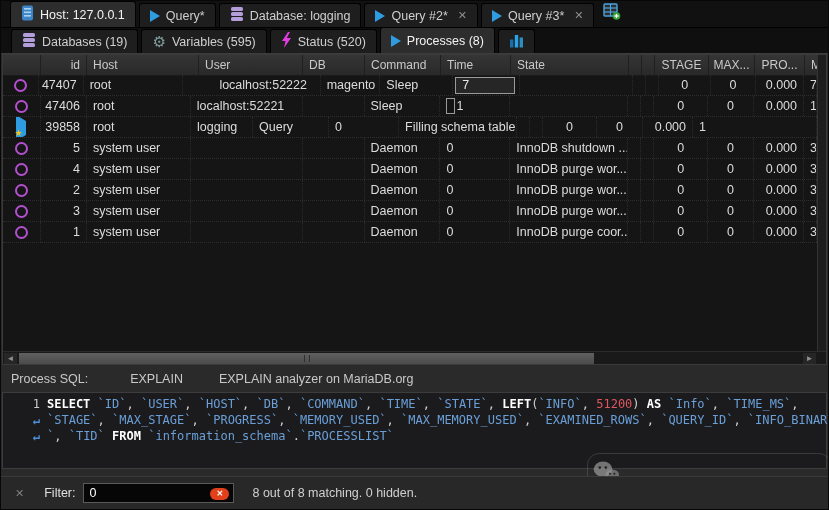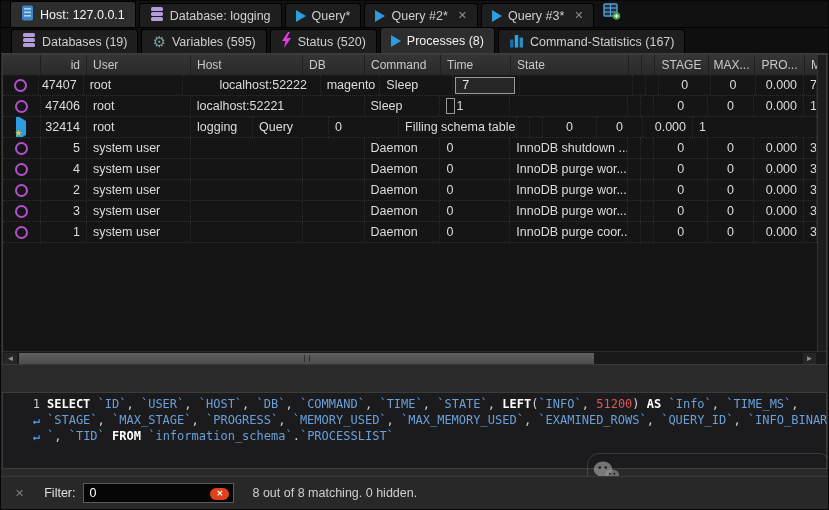--- a/index.html
+++ b/index.html
@@ -81,30 +81,30 @@
       <div class="tab active">
         <span><svg width="13" height="16" viewBox="0 0 13 16">
             <rect x="1" y="0.5" width="11" height="15" rx="2" fill="#3d85c6"></rect>
             <rect x="3" y="3" width="7" height="1.6" fill="#a8d2f0"></rect>
             <rect x="3" y="6.5" width="7" height="1.6" fill="#a8d2f0"></rect>
             <rect x="3" y="10" width="7" height="1.6" fill="#a8d2f0"></rect>
           </svg></span>
         <span>Host: 127.0.0.1</span>
       </div>
       <div class="tab">
+        <span class="ic-play"></span>
+        <span>Query*</span>
+      </div>
+      <div class="tab">
         <span><svg width="14" height="16" viewBox="0 0 14 16">
             <rect x="1" y="1" width="12" height="4" rx="1.6" fill="#b39ddb"></rect>
             <rect x="1" y="6" width="12" height="4" rx="1.6" fill="#b39ddb"></rect>
             <rect x="1" y="11" width="12" height="4" rx="1.6" fill="#b39ddb"></rect>
           </svg></span>
         <span>Database: logging</span>
-      </div>
-      <div class="tab">
-        <span class="ic-play"></span>
-        <span>Query*</span>
       </div>
       <div class="tab">
         <span class="ic-play"></span>
         <span>Query #2*</span>
         <span class="close">✕</span>
       </div>
       <div class="tab">
         <span class="ic-play"></span>
         <span>Query #3*</span>
         <span class="close">✕</span>
@@ -141,30 +141,29 @@
       <div class="tab active">
         <span class="ic-play"></span>
         <span>Processes (8)</span>
       </div>
       <div class="tab">
         <span><svg width="15" height="15" viewBox="0 0 15 15">
             <rect x="1" y="6.5" width="3.4" height="8" fill="#1b6fa8"></rect>
             <rect x="5.8" y="2" width="3.4" height="12.5" fill="#2aa3e8"></rect>
             <rect x="10.6" y="4.5" width="3.4" height="10" fill="#2a8fc0"></rect>
           </svg></span>
-        <span>Command-Statistics (167)</span>
       </div>
     </div>
 
   <div id="tablePanel">
     <div id="thead">
         <div class="hcell" style="width: 38px;"></div>
         <div class="hcell al-r" style="width: 46px;">id</div>
+        <div class="hcell" style="width: 112px;">Host</div>
         <div class="hcell" style="width: 104px;">User</div>
-        <div class="hcell" style="width: 112px;">Host</div>
         <div class="hcell" style="width: 62px;">DB</div>
         <div class="hcell" style="width: 76px;">Command</div>
         <div class="hcell" style="width: 70px;">Time</div>
         <div class="hcell" style="width: 118px;">State</div>
         <div class="hcell" style="width: 12px;"></div>
         <div class="hcell" style="width: 13px;"></div>
         <div class="hcell al-c" style="width: 54px;">STAGE</div>
         <div class="hcell al-c" style="width: 46px;">MAX...</div>
         <div class="hcell al-c" style="width: 50px;">PRO...</div>
         <div class="hcell" style="flex: 1 1 0%;">M</div>
@@ -208,21 +207,21 @@
           <div class="tcell " style="width: 13px;"></div>
           <div class="tcell al-c" style="width: 54px;">0</div>
           <div class="tcell al-c" style="width: 46px;">0</div>
           <div class="tcell al-r" style="width: 50px;">0.000</div>
           <div class="tcell " style="flex: 1 1 0%;">1</div>
         </div>
         <div class="trow">
           <div class="tcell iconc" style="width: 38px;">
             <span class="ic-playstar"><span class="tri"></span><span class="star">★</span></span>
           </div>
-          <div class="tcell al-r" style="width: 46px;">32414</div>
+          <div class="tcell al-r" style="width: 46px;">39858</div>
           <div class="tcell " style="width: 104px;">root</div>
           <div class="tcell " style="width: 62px;">logging</div>
           <div class="tcell " style="width: 76px;">Query</div>
           <div class="tcell time" style="width: 70px;">0</div>
           <div class="tcell " style="width: 118px; text-align: right;">Filling schema table</div>
           <div class="tcell " style="width: 12px;"></div>
           <div class="tcell " style="width: 13px;"></div>
           <div class="tcell al-c" style="width: 54px;">0</div>
           <div class="tcell al-c" style="width: 46px;">0</div>
           <div class="tcell al-r" style="width: 50px;">0.000</div>
@@ -322,20 +321,25 @@
     <div id="vstrip"></div>
     <div id="hscroll">
       <div class="harrow" id="harrowL">◄</div>
       <div id="hthumb">
           <div class="grip"></div>
         </div>
       <div class="harrow" id="harrowR">►</div>
     </div>
   </div>
 
+  <div id="procRow">
+    <span class="lbl">Process SQL:</span>
+    <span class="flatbtn">EXPLAIN</span>
+    <span class="flatbtn2">EXPLAIN analyzer on MariaDB.org</span>
+  </div>
 
   <div id="sqlEditor">
       <div class="sline"><span class="gutter">1</span><span class="tk-kw">SELECT </span><span class="tk-id">`ID`</span><span class="tk-p">, </span><span class="tk-id">`USER`</span><span class="tk-p">, </span><span class="tk-id">`HOST`</span><span class="tk-p">, </span><span class="tk-id">`DB`</span><span class="tk-p">, </span><span class="tk-id">`COMMAND`</span><span class="tk-p">, </span><span class="tk-id">`TIME`</span><span class="tk-p">, </span><span class="tk-id">`STATE`</span><span class="tk-p">, </span><span class="tk-kw">LEFT</span><span class="tk-p">(</span><span class="tk-id">`INFO`</span><span class="tk-p">, </span><span class="tk-num">51200</span><span class="tk-p">) </span><span class="tk-kw">AS</span><span class="tk-p"> </span><span class="tk-id">`Info`</span><span class="tk-p">, </span><span class="tk-id">`TIME_MS`</span><span class="tk-p">,</span></div>
       <div class="sline"><span class="gutter"><span class="ic-wrap">↵</span></span><span class="tk-id">`STAGE`</span><span class="tk-p">, </span><span class="tk-id">`MAX_STAGE`</span><span class="tk-p">, </span><span class="tk-id">`PROGRESS`</span><span class="tk-p">, </span><span class="tk-id">`MEMORY_USED`</span><span class="tk-p">, </span><span class="tk-id">`MAX_MEMORY_USED`</span><span class="tk-p">, </span><span class="tk-id">`EXAMINED_ROWS`</span><span class="tk-p">, </span><span class="tk-id">`QUERY_ID`</span><span class="tk-p">, </span><span class="tk-id">`INFO_BINARY</span></div>
       <div class="sline"><span class="gutter"><span class="ic-wrap">↵</span></span><span class="tk-id">`</span><span class="tk-p">, </span><span class="tk-id">`TID`</span><span class="tk-p"> </span><span class="tk-kw">FROM</span><span class="tk-p"> </span><span class="tk-id">`information_schema`</span><span class="tk-p">.</span><span class="tk-id">`PROCESSLIST`</span></div>
     </div>
 
   <div id="wmBox"></div>
   <div id="watermark">
     <svg width="27" height="22" viewBox="0 0 27 22">

